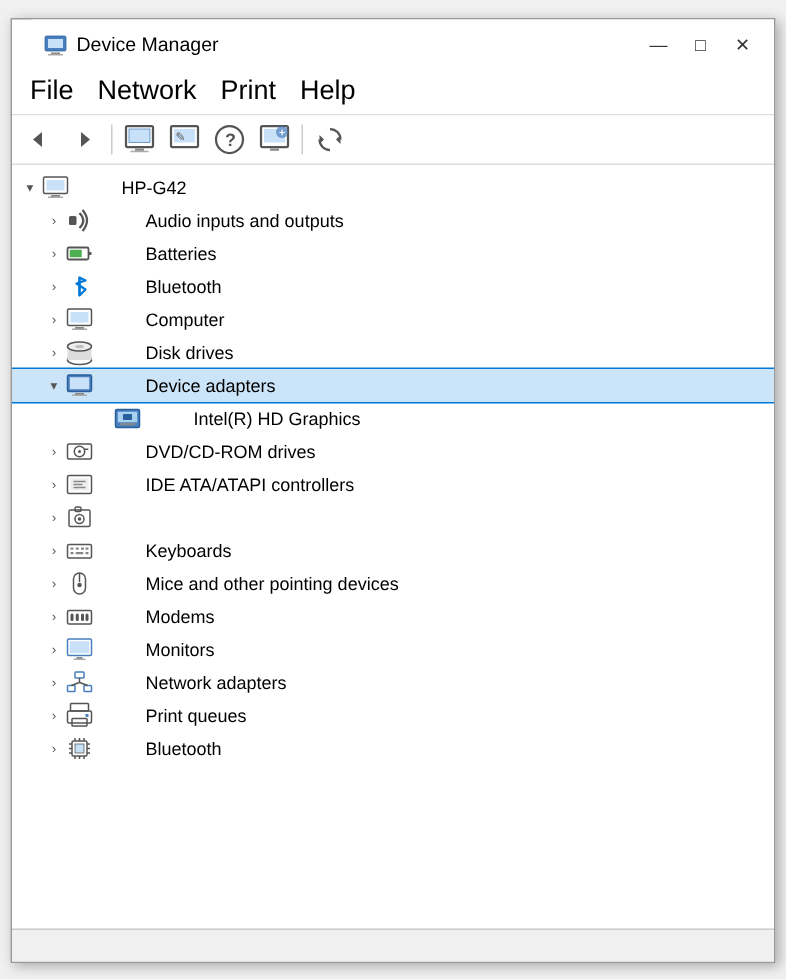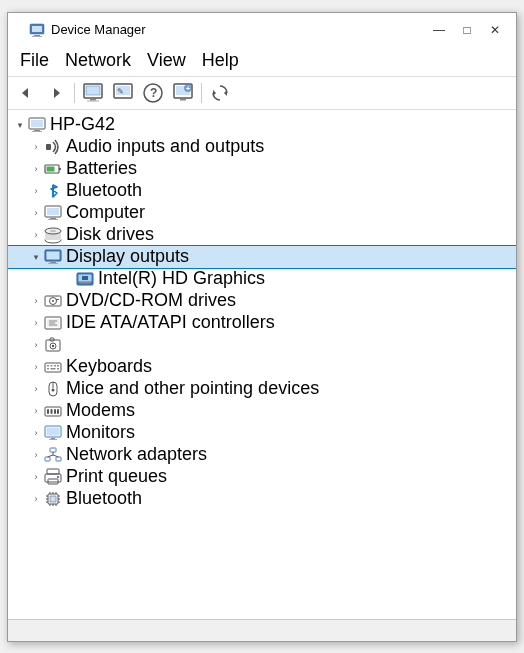--- a/index.html
+++ b/index.html
@@ -142,22 +142,23 @@
     .item-icon {
       width: 18px;
       height: 18px;
       margin-right: 4px;
       display: flex;
       align-items: center;
       justify-content: center;
       flex-shrink: 0;
     }
     .item-label {
-      font-size: 18px;
+      font-size: 12px;
       color: #000;
+      margin-left: 31px;
     }
     .status-bar {
       height: 22px;
       background: #f0f0f0;
       border-top: 1px solid #ccc;
       display: flex;
       align-items: center;
       padding: 0 4px;
       font-size: 12px;
       color: #555;
@@ -182,21 +183,21 @@
     <div class="title-controls">
       <button class="title-btn">—</button>
       <button class="title-btn">□</button>
       <button class="title-btn close">✕</button>
     </div>
   </div>
 
   <div class="menu-bar">
     <div class="menu-item">File</div>
     <div class="menu-item">Network</div>
-    <div class="menu-item">View</div>
+    <div class="menu-item">Print</div>
     <div class="menu-item">Help</div>
   </div>
 
   <div class="toolbar">
     <button class="toolbar-btn">
       <svg width="16" height="16" viewBox="0 0 16 16">
         <polygon points="10,3 4,8 10,13" fill="#555"></polygon>
       </svg>
     </button>
     <button class="toolbar-btn">
@@ -328,21 +329,21 @@
       <div class="tree-item selected" style="padding-left:20px;">
         <span class="expand-btn">▾</span>
         <span class="item-icon">
           <svg width="18" height="18" viewBox="0 0 18 18">
             <rect x="1" y="2" width="16" height="11" rx="1" fill="#4a7fbd" stroke="#2a5f9d" stroke-width="1"></rect>
             <rect x="2.5" y="3.5" width="13" height="8" fill="#c8e0f8"></rect>
             <rect x="6" y="14" width="6" height="1.5" fill="#888"></rect>
             <rect x="4" y="15" width="10" height="1" fill="#aaa"></rect>
           </svg>
         </span>
-        <span class="item-label">Display outputs</span>
+        <span class="item-label">Device adapters</span>
       </div>
 
       <div class="tree-item" style="padding-left:52px;">
         <span class="expand-placeholder"></span>
         <span class="item-icon">
           <svg width="18" height="18" viewBox="0 0 18 18">
             <rect x="1" y="3" width="16" height="12" rx="1" fill="#4a7fbd" stroke="#2a5f9d" stroke-width="1"></rect>
             <rect x="2.5" y="4.5" width="13" height="7" fill="#a8d0f0"></rect>
             <rect x="4" y="12" width="10" height="1.5" fill="#888"></rect>
 

